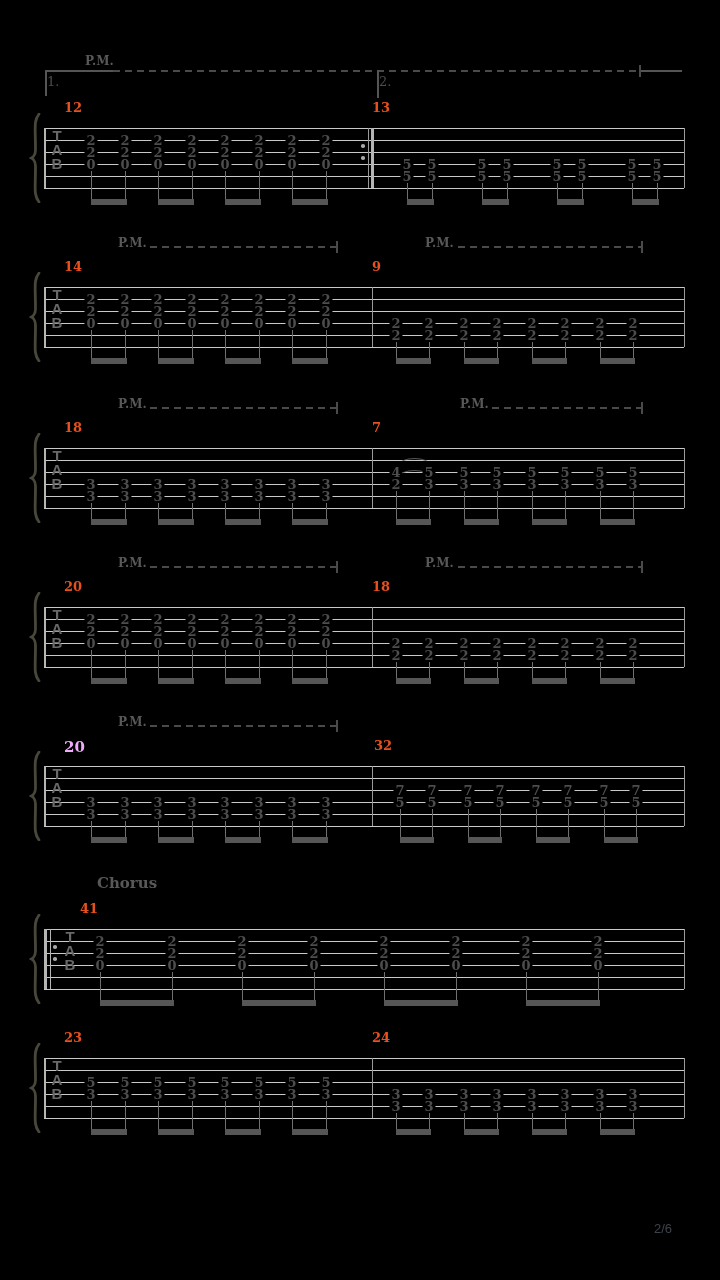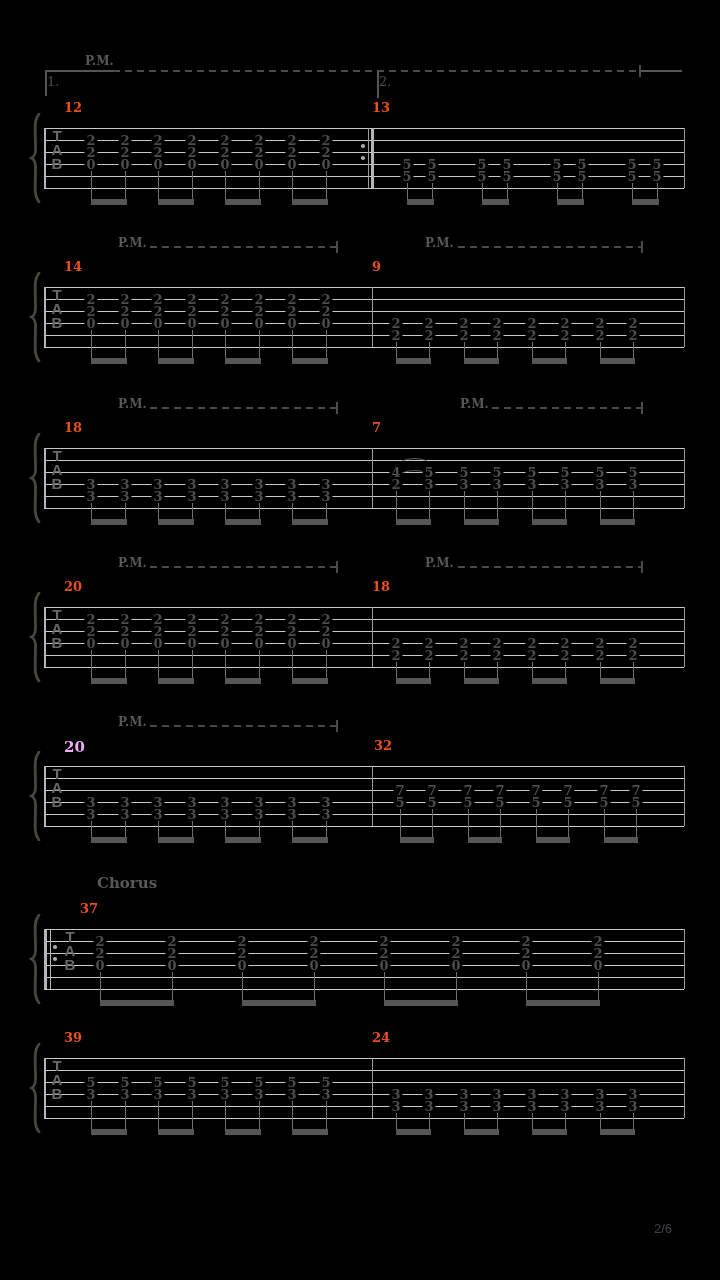--- a/index.html
+++ b/index.html
@@ -471,21 +471,21 @@
       <div class="abs" style="left: 50px; top: 929px; width: 1px; height: 60px; background: rgb(181, 181, 181);"></div>
       <div class="abs" style="left: 53.25px; top: 945.25px; width: 3.5px; height: 3.5px; border-radius: 50%; background: rgb(168, 168, 168);"></div>
       <div class="abs" style="left: 53.25px; top: 957.25px; width: 3.5px; height: 3.5px; border-radius: 50%; background: rgb(168, 168, 168);"></div>
       <div class="abs" style="left: 684px; top: 929px; width: 1px; height: 60px; background: rgb(154, 154, 154);"></div>
       <div class="abs" style="left: 60px; top: 930px; width: 20px; text-align: center; font-family: &quot;Liberation Sans&quot;, sans-serif; font-weight: 700; font-size: 15px; line-height: 14px; color: rgb(105, 105, 105);">
         <div>T</div>
         <div>A</div>
         <div>B</div>
       </div>
       <div class="abs" style="left: 97px; top: 874px; font-size: 15px; font-weight: 700; color: rgb(88, 88, 88);">Chorus</div>
-      <div class="abs" style="left: 80px; top: 901px; font-size: 13px; font-weight: 700; color: rgb(232, 80, 30);">37</div>
+      <div class="abs" style="left: 80px; top: 901px; font-size: 13px; font-weight: 700; color: rgb(232, 80, 30);">41</div>
       <div class="abs" style="left: 99.5px; top: 1000px; width: 74px; height: 6px; background: rgb(86, 86, 86);"></div>
       <div class="abs" style="left: 241.5px; top: 1000px; width: 74px; height: 6px; background: rgb(86, 86, 86);"></div>
       <div class="abs" style="left: 383.5px; top: 1000px; width: 74px; height: 6px; background: rgb(86, 86, 86);"></div>
       <div class="abs" style="left: 525.5px; top: 1000px; width: 74px; height: 6px; background: rgb(86, 86, 86);"></div>
       <div class="abs" style="left: 99.5px; top: 972px; width: 1px; height: 28px; background: rgb(111, 111, 111);"></div>
       <div class="abs" style="left: 171.5px; top: 972px; width: 1px; height: 28px; background: rgb(111, 111, 111);"></div>
       <div class="abs" style="left: 241.5px; top: 972px; width: 1px; height: 28px; background: rgb(111, 111, 111);"></div>
       <div class="abs" style="left: 313.5px; top: 972px; width: 1px; height: 28px; background: rgb(111, 111, 111);"></div>
       <div class="abs" style="left: 383.5px; top: 972px; width: 1px; height: 28px; background: rgb(111, 111, 111);"></div>
       <div class="abs" style="left: 455.5px; top: 972px; width: 1px; height: 28px; background: rgb(111, 111, 111);"></div>
@@ -525,21 +525,21 @@
       <div class="abs" style="left: 44px; top: 1093.5px; width: 640px; height: 1px; background: rgb(201, 201, 201);"></div>
       <div class="abs" style="left: 44px; top: 1105.5px; width: 640px; height: 1px; background: rgb(201, 201, 201);"></div>
       <div class="abs" style="left: 44px; top: 1117.5px; width: 640px; height: 1px; background: rgb(201, 201, 201);"></div>
       <div class="abs" style="left: 44px; top: 1058px; width: 2px; height: 60px; background: rgb(181, 181, 181);"></div>
       <div class="abs" style="left: 684px; top: 1058px; width: 1px; height: 60px; background: rgb(154, 154, 154);"></div>
       <div class="abs" style="left: 47px; top: 1059px; width: 20px; text-align: center; font-family: &quot;Liberation Sans&quot;, sans-serif; font-weight: 700; font-size: 15px; line-height: 14px; color: rgb(105, 105, 105);">
         <div>T</div>
         <div>A</div>
         <div>B</div>
       </div>
-      <div class="abs" style="left: 64px; top: 1030px; font-size: 13px; font-weight: 700; color: rgb(232, 80, 30);">39</div>
+      <div class="abs" style="left: 64px; top: 1030px; font-size: 13px; font-weight: 700; color: rgb(232, 80, 30);">23</div>
       <div class="abs" style="left: 90.5px; top: 1129px; width: 36px; height: 6px; background: rgb(86, 86, 86);"></div>
       <div class="abs" style="left: 157.5px; top: 1129px; width: 36px; height: 6px; background: rgb(86, 86, 86);"></div>
       <div class="abs" style="left: 224.5px; top: 1129px; width: 36px; height: 6px; background: rgb(86, 86, 86);"></div>
       <div class="abs" style="left: 291.5px; top: 1129px; width: 36px; height: 6px; background: rgb(86, 86, 86);"></div>
       <div class="abs" style="left: 90.5px; top: 1101px; width: 1px; height: 28px; background: rgb(111, 111, 111);"></div>
       <div class="abs" style="left: 124.5px; top: 1101px; width: 1px; height: 28px; background: rgb(111, 111, 111);"></div>
       <div class="abs" style="left: 157.5px; top: 1101px; width: 1px; height: 28px; background: rgb(111, 111, 111);"></div>
       <div class="abs" style="left: 191.5px; top: 1101px; width: 1px; height: 28px; background: rgb(111, 111, 111);"></div>
       <div class="abs" style="left: 224.5px; top: 1101px; width: 1px; height: 28px; background: rgb(111, 111, 111);"></div>
       <div class="abs" style="left: 258.5px; top: 1101px; width: 1px; height: 28px; background: rgb(111, 111, 111);"></div>

